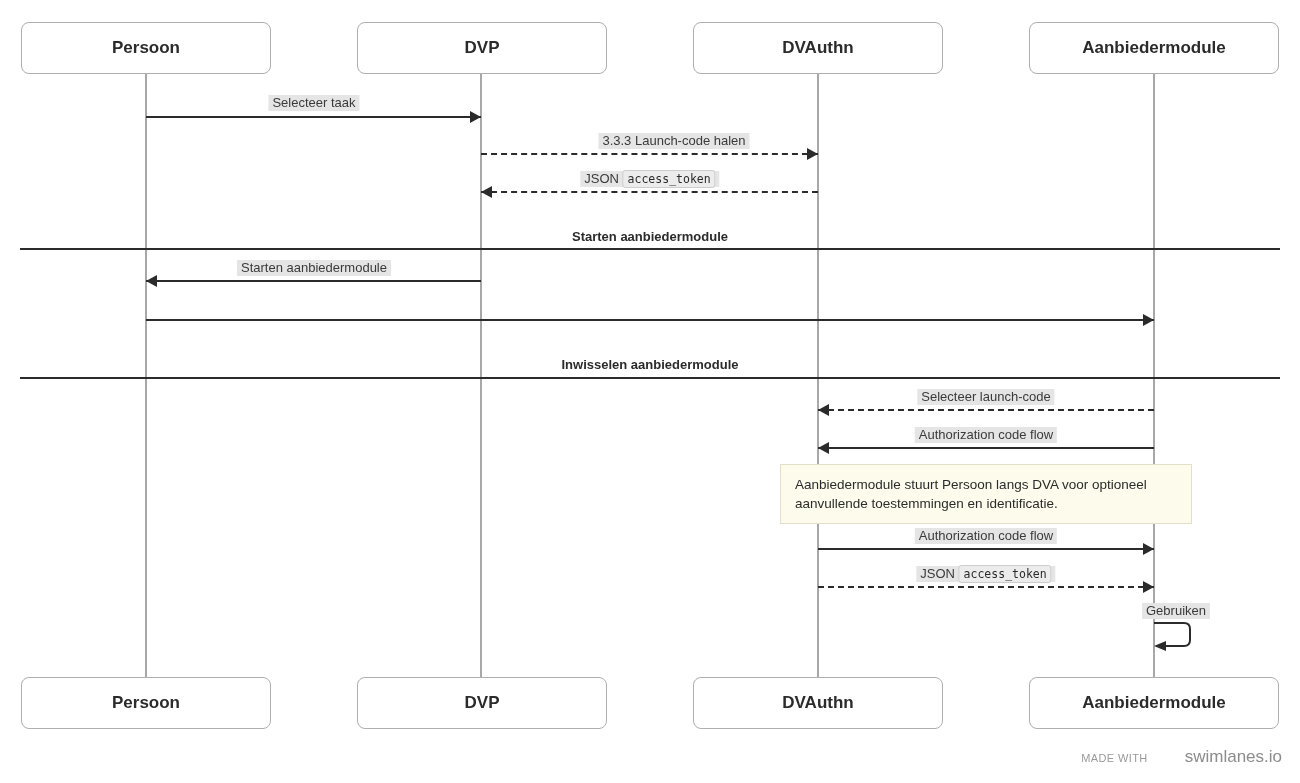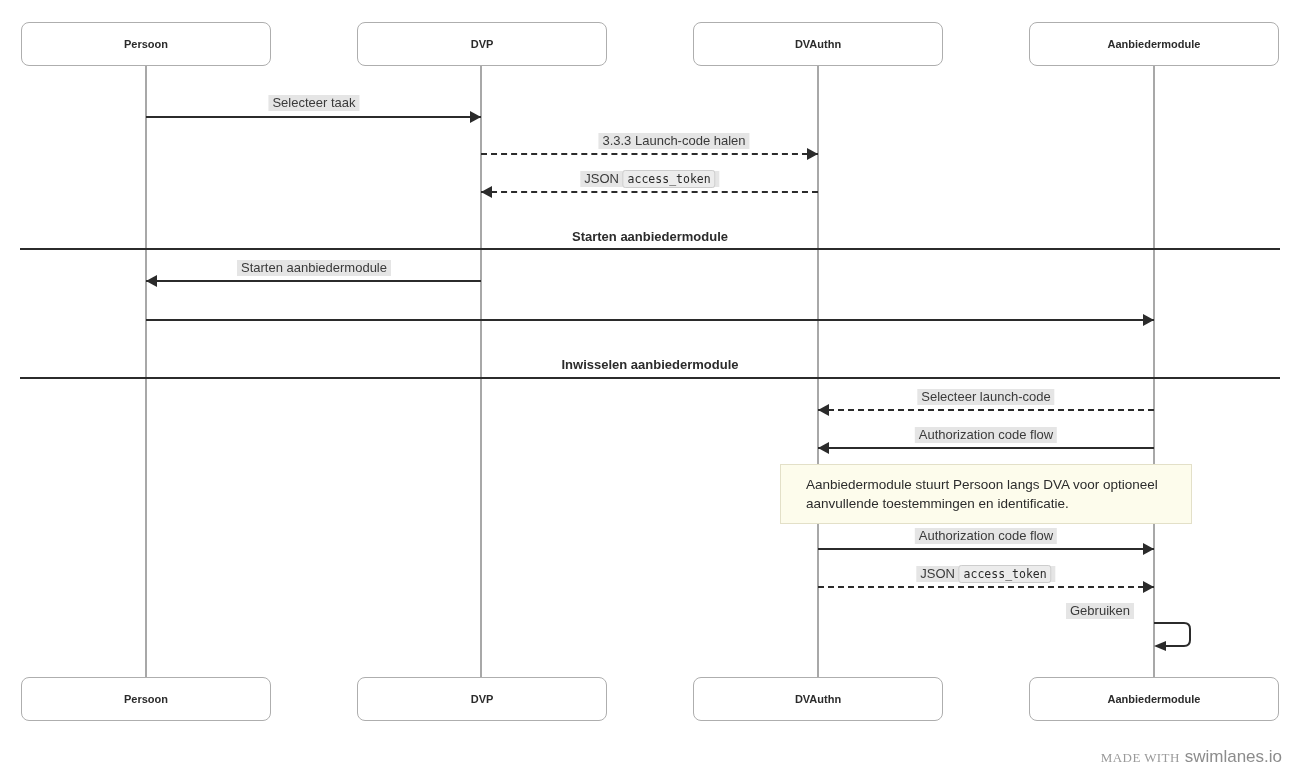--- a/index.html
+++ b/index.html
@@ -27,24 +27,24 @@
   
   .participant {
     position: absolute;
     box-sizing: border-box;
     border: 1.5px solid #aeaeae;
     border-radius: 8px;
     background: #ffffff;
     display: flex;
     align-items: center;
     justify-content: center;
-    font-size: 11px;
+    font-size: 17px;
     font-weight: bold;
     color: #2b2b2b;
-    height: 44px;
+    height: 52px;
     z-index: 5;
   }
 
   
   .lifeline {
     position: absolute;
     width: 2px;
     background: #a8a8a8;
     z-index: 1;
   }
@@ -117,52 +117,52 @@
 
   
   .note {
     position: absolute;
     box-sizing: border-box;
     background: #fdfcec;
     border: 1px solid #e3e0c8;
     font-size: 13.5px;
     line-height: 19px;
     color: #2b2b2b;
-    padding: 10px 25px;
+    padding: 10px 14px;
     z-index: 7;
   }
 
   
   .selfloop {
     position: absolute;
     z-index: 3;
   }
 
   
   .watermark {
     position: absolute;
     right: 18px;
     bottom: 16px;
     display: flex;
     align-items: baseline;
     gap: 5px;
     z-index: 10;
   }
   .watermark .made {
-    font-size: 13px;
+    font-size: 11px;
     letter-spacing: 0.4px;
     color: #9a9a9a;
     text-transform: uppercase;
     font-weight: normal;
-    font-family: Liberation Serif, serif;
   }
   .watermark .brand {
     font-size: 17px;
     color: #8c8c8c;
     font-weight: normal;
+    margin-left: 32px;
   }
 </style>
 </head>
 <body>
 
 <div id="canvas">
     <div class="lifeline" style="left: 145px; top: 66px; height: 611px;"></div>
     <div class="lifeline" style="left: 480px; top: 66px; height: 611px;"></div>
     <div class="lifeline" style="left: 817px; top: 66px; height: 611px;"></div>
     <div class="lifeline" style="left: 1153px; top: 66px; height: 611px;"></div>
@@ -217,20 +217,20 @@
     <div class="msg-line" style="left: 818px; top: 548px; width: 336px;"></div>
     <div class="arrowhead right" style="top: 543px; left: 1143px;"></div>
     <div class="msg-label" style="left: 986px; top: 528px;">Authorization code flow</div>
     <div class="msg-line dashed" style="left: 818px; top: 586px; width: 336px;"></div>
     <div class="arrowhead right" style="top: 581px; left: 1143px;"></div>
     <div class="msg-label" style="left: 986px; top: 566px;"><span>JSON </span><code class="tok">access_token</code></div>
     <svg class="selfloop" width="42" height="37" style="left: 1154px; top: 622px;">
       <path d="M 0 1 L 30 1 Q 36 1 36 7 L 36 18 Q 36 24 30 24 L 12 24" fill="none" stroke="#2b2b2b" stroke-width="2"></path>
       <polygon points="0,24 12,19 12,29" fill="#2b2b2b"></polygon>
     </svg>
-    <div class="msg-label" style="left: 1100px; top: 603px;">Gebruiken</div>
+    <div class="msg-label" style="left: 1176px; top: 603px;">Gebruiken</div>
     <div class="note" style="left: 780px; top: 464px; width: 412px; min-height: 52px;"><span>Aanbiedermodule stuurt Persoon langs DVA voor optioneel aanvullende toestemmingen en identificatie.</span></div>
   </div>
 
 <div class="watermark">
   <span class="made">made with</span>
   <span class="brand">swimlanes.io</span>
 </div>
 
 </body></html>

